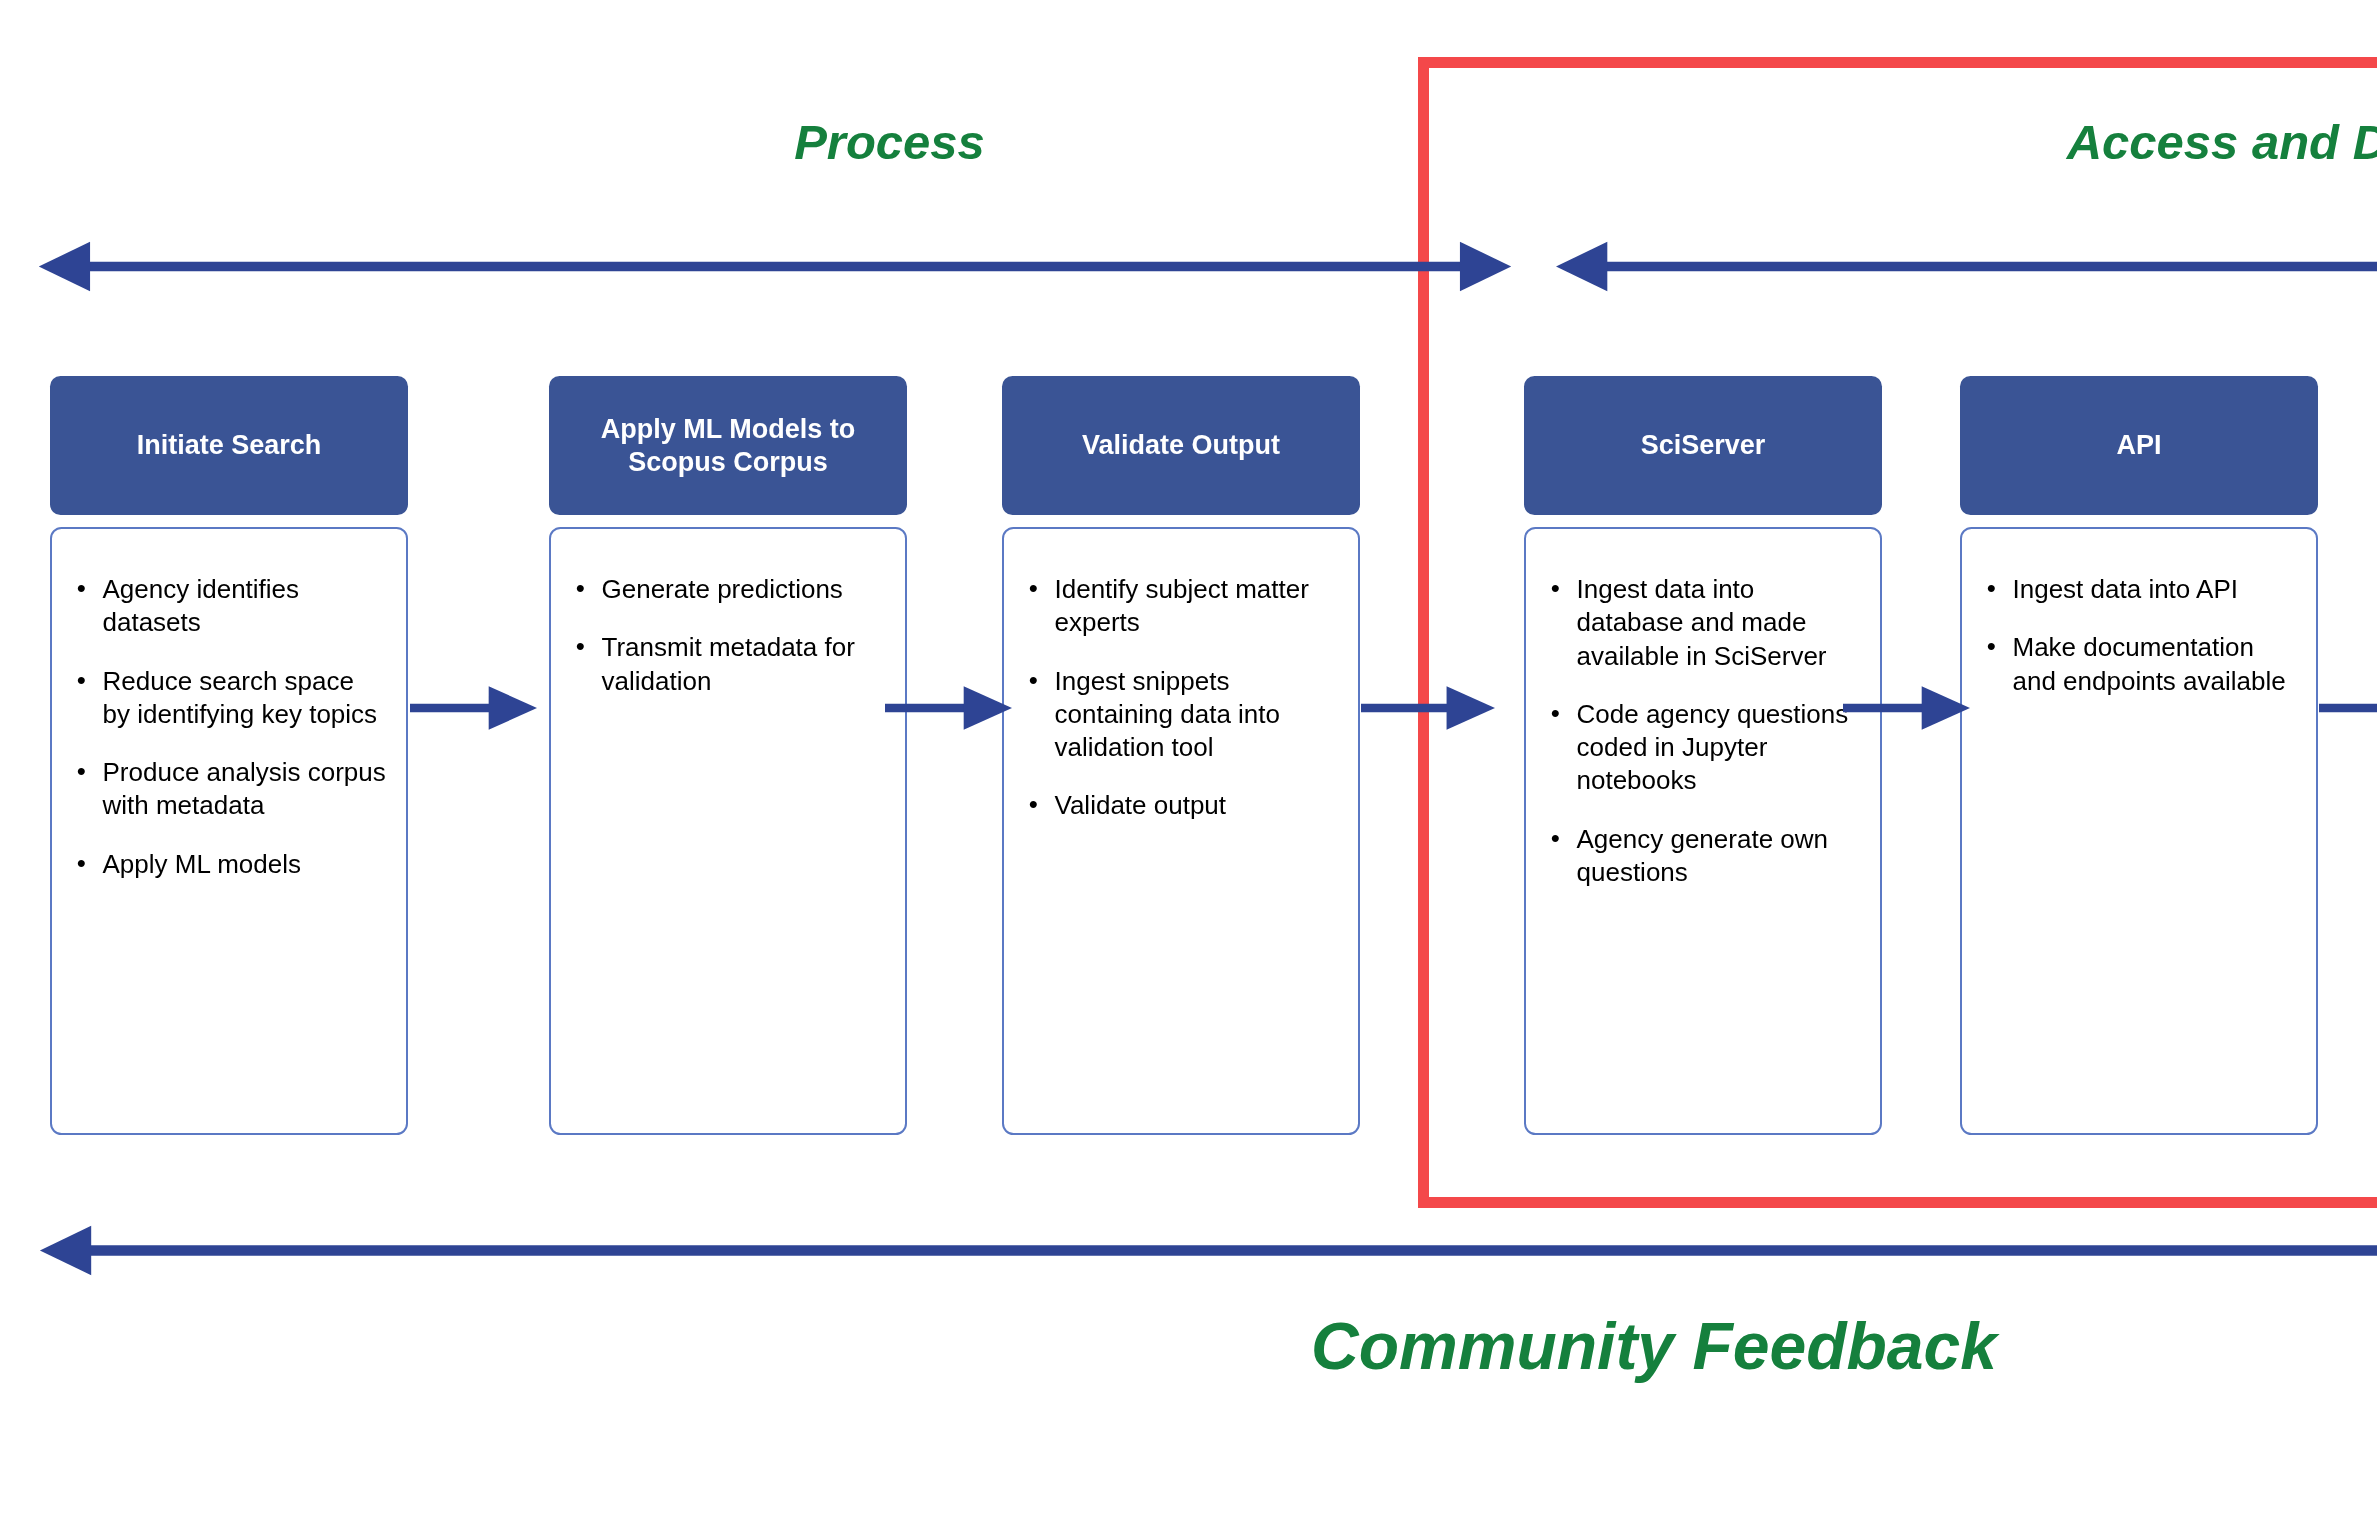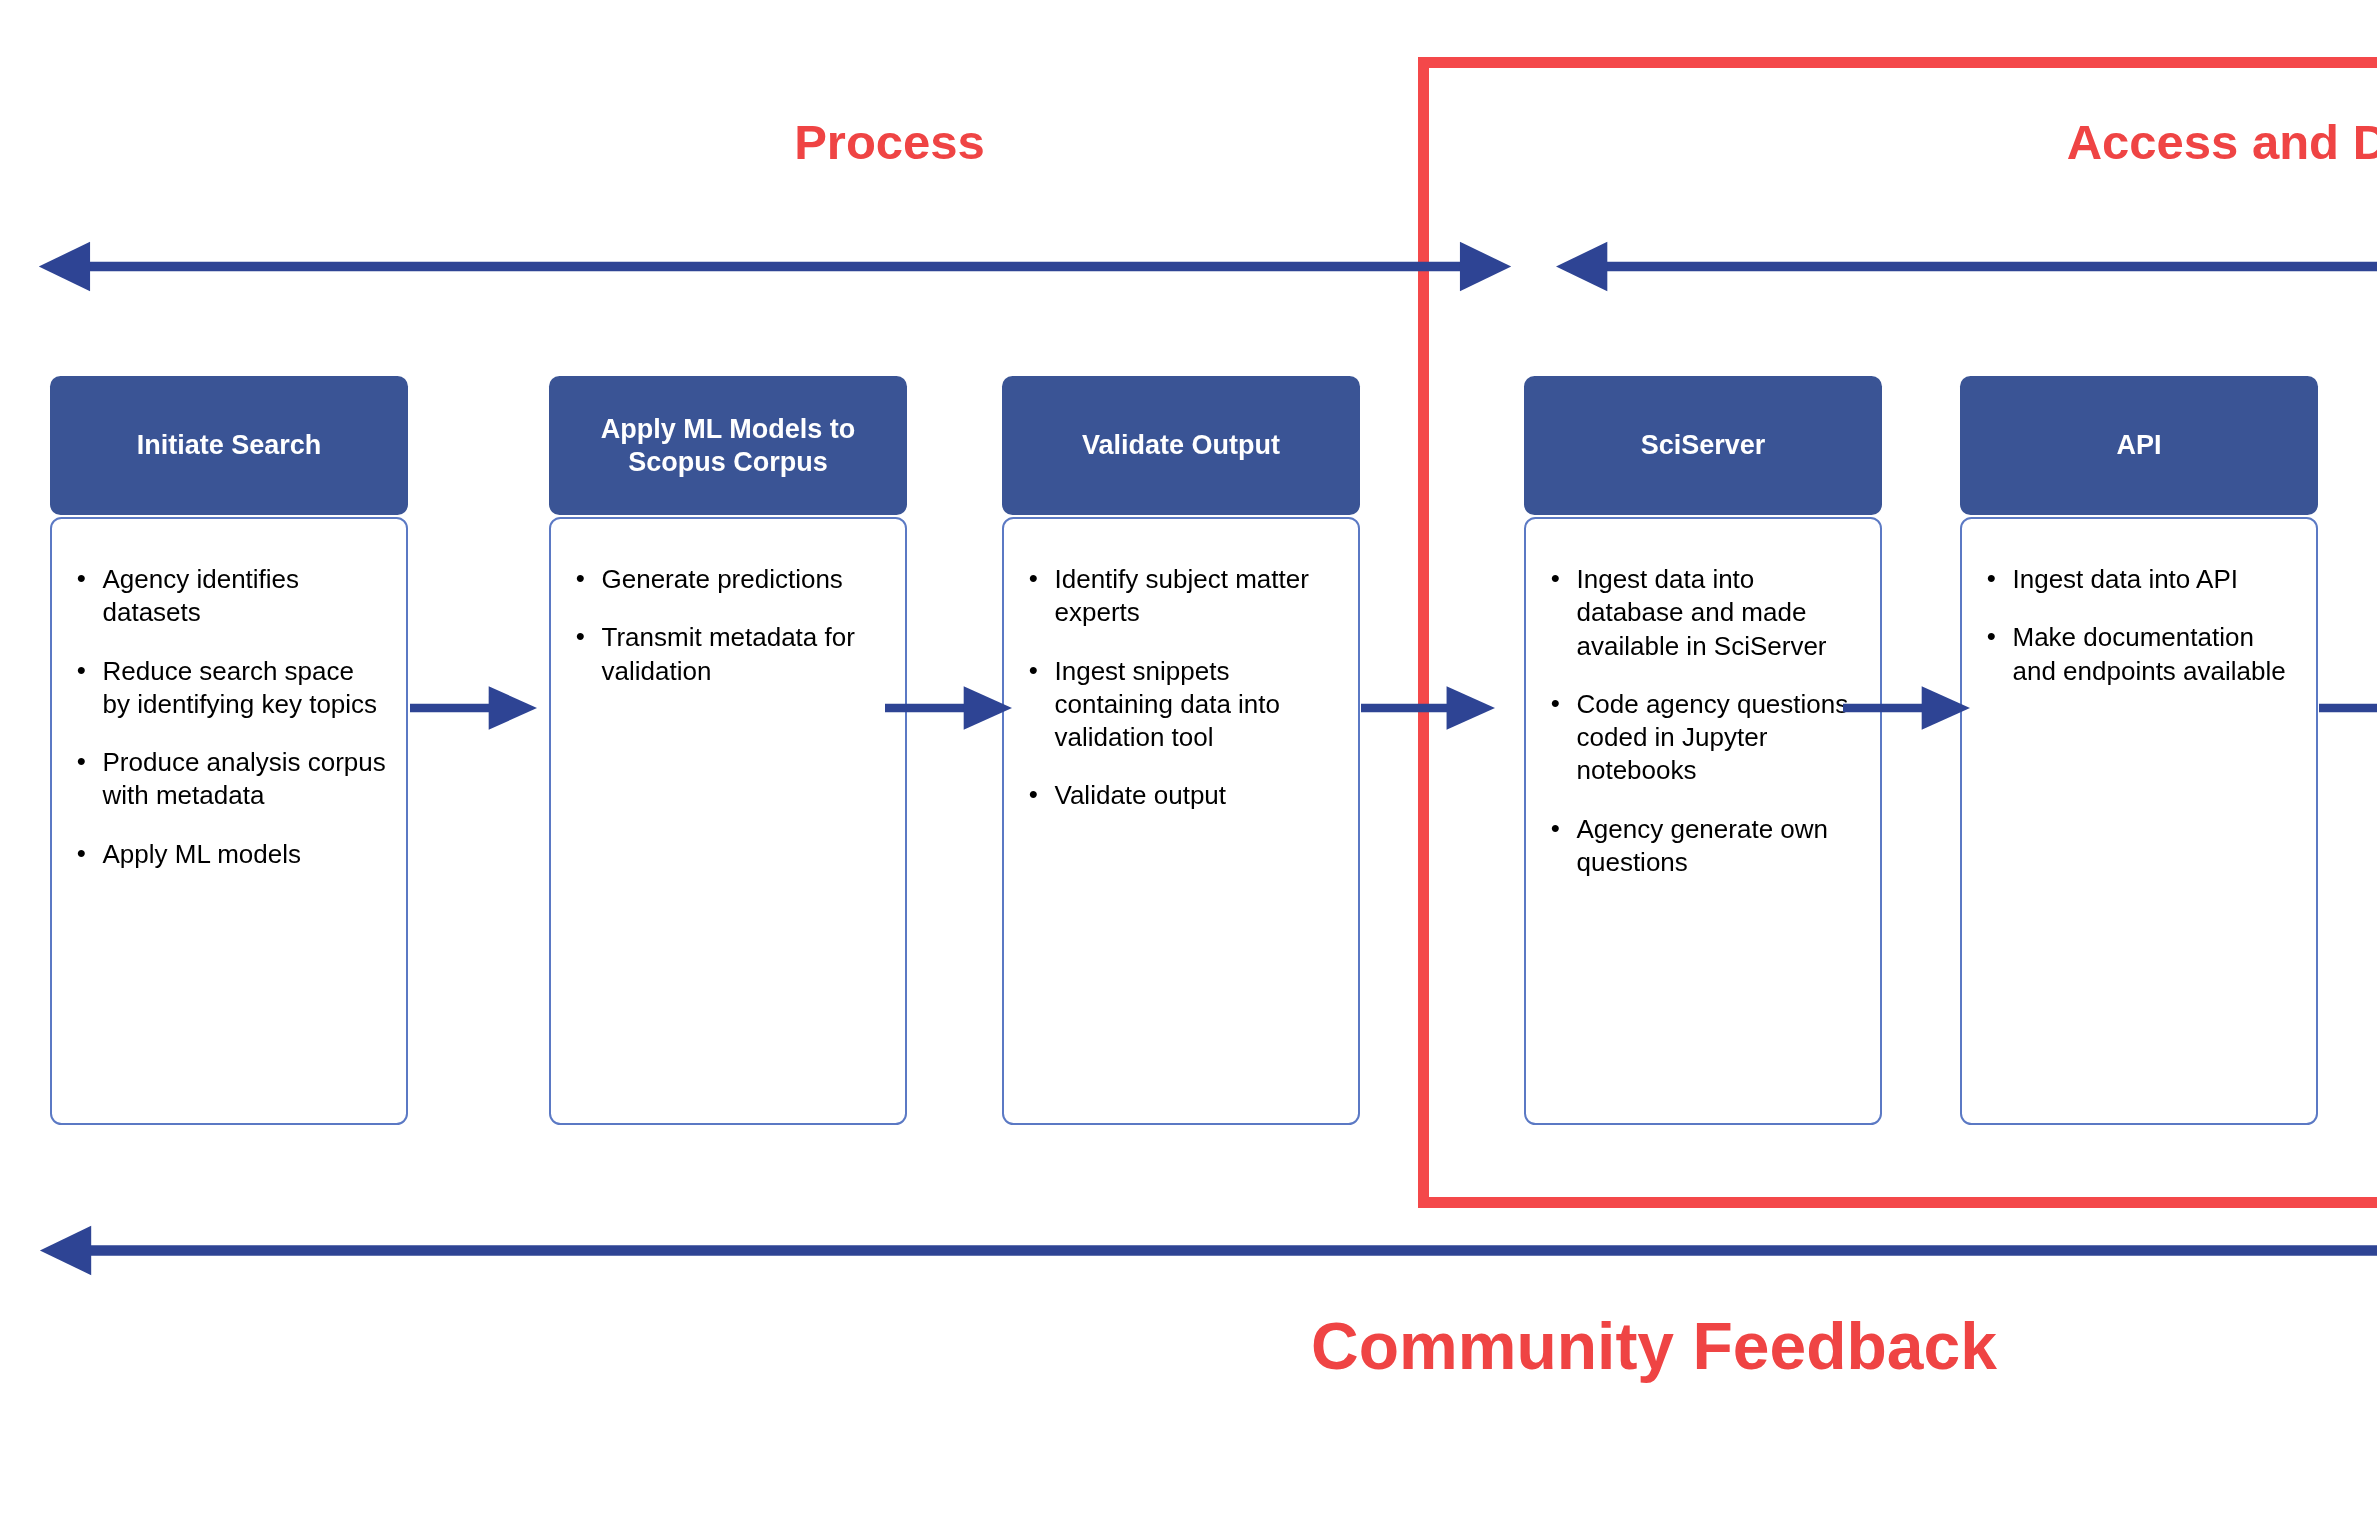--- a/index.html
+++ b/index.html
@@ -31,23 +31,24 @@
     box-sizing: border-box;
     background: transparent;
     z-index: 4;
     pointer-events: none;
   }
 
   
   .phase-title {
     position: absolute;
     font-weight: bold;
-    color: #ef4444;
+    color: #15803d;
     white-space: nowrap;
     z-index: 6;
+    font-style: italic;
   }
   #phase-process {
     left: 533px;
     top: 114px;
     width: 713px;
     text-align: center;
     font-size: 49px;
   }
   #phase-access {
     left: 1712px;
@@ -89,21 +90,21 @@
     text-align: center;
     font-size: 27px;
     font-weight: bold;
     line-height: 1.22;
     padding: 0 17px;
     box-sizing: border-box;
   }
 
   .stage-body {
     position: relative;
-    margin-top: 2px;
+    margin-top: 12px;
     height: 608px;
     border: 2.9px solid #5b79c4;
     border-radius: 11.4px;
     background: #ffffff;
     box-sizing: border-box;
     padding: 44px 19px 9.5px 21px;
     overflow: hidden;
   }
 
   .bullet-list {

